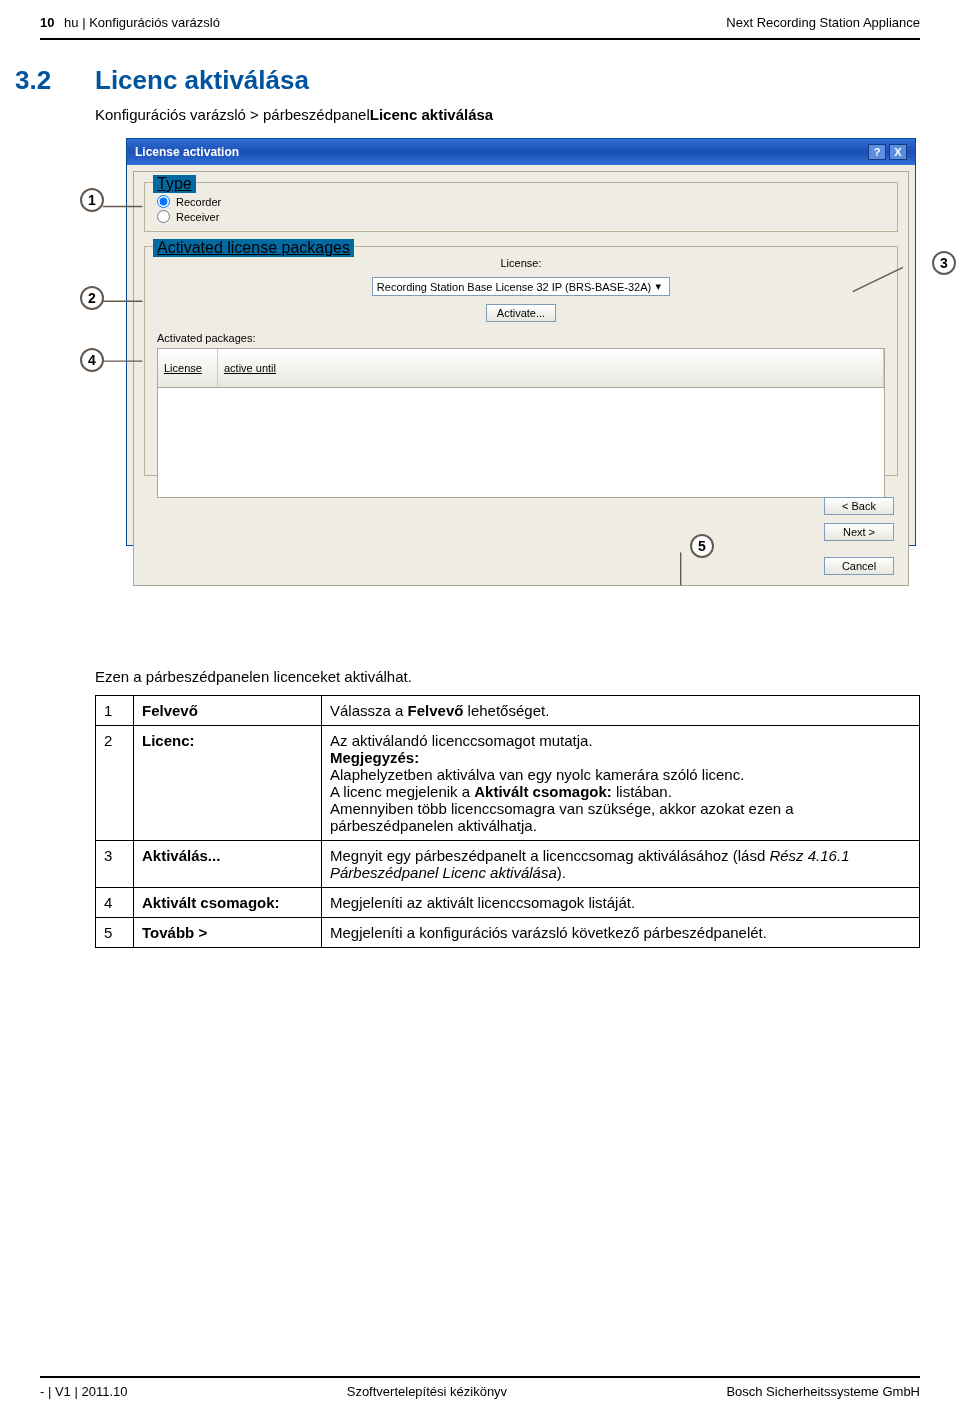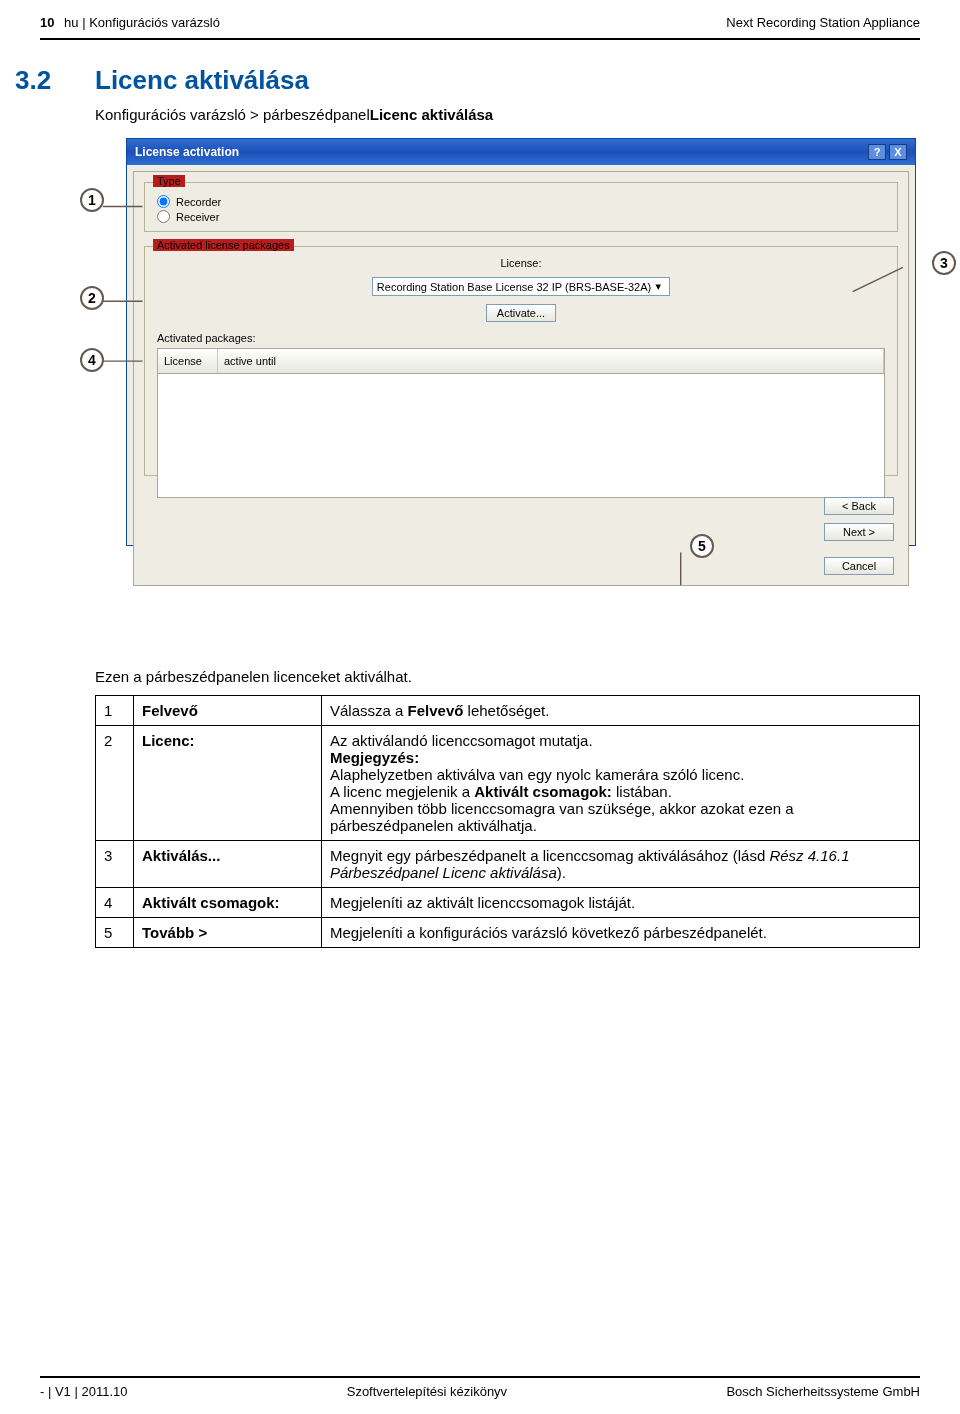--- a/index.html
+++ b/index.html
@@ -79,23 +79,24 @@
   }
   .group {
     border: 1px solid #b8b499;
     margin-bottom: 14px;
     padding: 10px 12px 12px 12px;
     position: relative;
   }
   .group .glabel {
     position: absolute;
     top: -8px; left: 8px;
-    background: #b91c1c;
+    background: #0369a1;
     padding: 0 4px;
-    font-size: 11px;
+    font-size: 16px;
+    text-decoration: underline;
   }
   .grp-type { height: 50px; }
   .radiobox { margin: 2px 0; display:flex; align-items:center; gap:6px; font-size:11px;}
   .radiobox input { margin:0; }
 
   .grp-lic { height: 230px; }
   .lic-row { display:flex; align-items:center; gap:8px; margin-bottom:10px;flex-direction:column; }
   .lic-row label { font-size:11px; }
   .lic-select {
     flex: 1;
@@ -110,21 +111,21 @@
     padding: 2px 10px; font-size: 11px; min-width: 70px; text-align:center;
     cursor: pointer;
   }
   .tbl {
     border:1px solid #aca899;
     background:#fff;
     height: 150px;
     margin-top: 4px;
   }
   .tbl-head { display:flex; background: linear-gradient(#fff,#e7e7de); border-bottom:1px solid #aca899; font-size:11px;}
-  .tbl-head div { padding:6px 6px; border-right:1px solid #cfcab0; }
+  .tbl-head div { padding:13px 6px; border-right:1px solid #cfcab0;text-decoration:underline; }
   .tbl-head .c1 { width:60px;}
   .tbl-head .c2 { flex:1;}
   
   .wiz-btns {
     position: absolute;
     bottom: 10px; right: 14px;
     display: flex; gap: 8px; flex-direction: column;
   }
   .wiz-btns .btn { min-width: 70px; }
   .wiz-btns .wgap { width:34px; }

